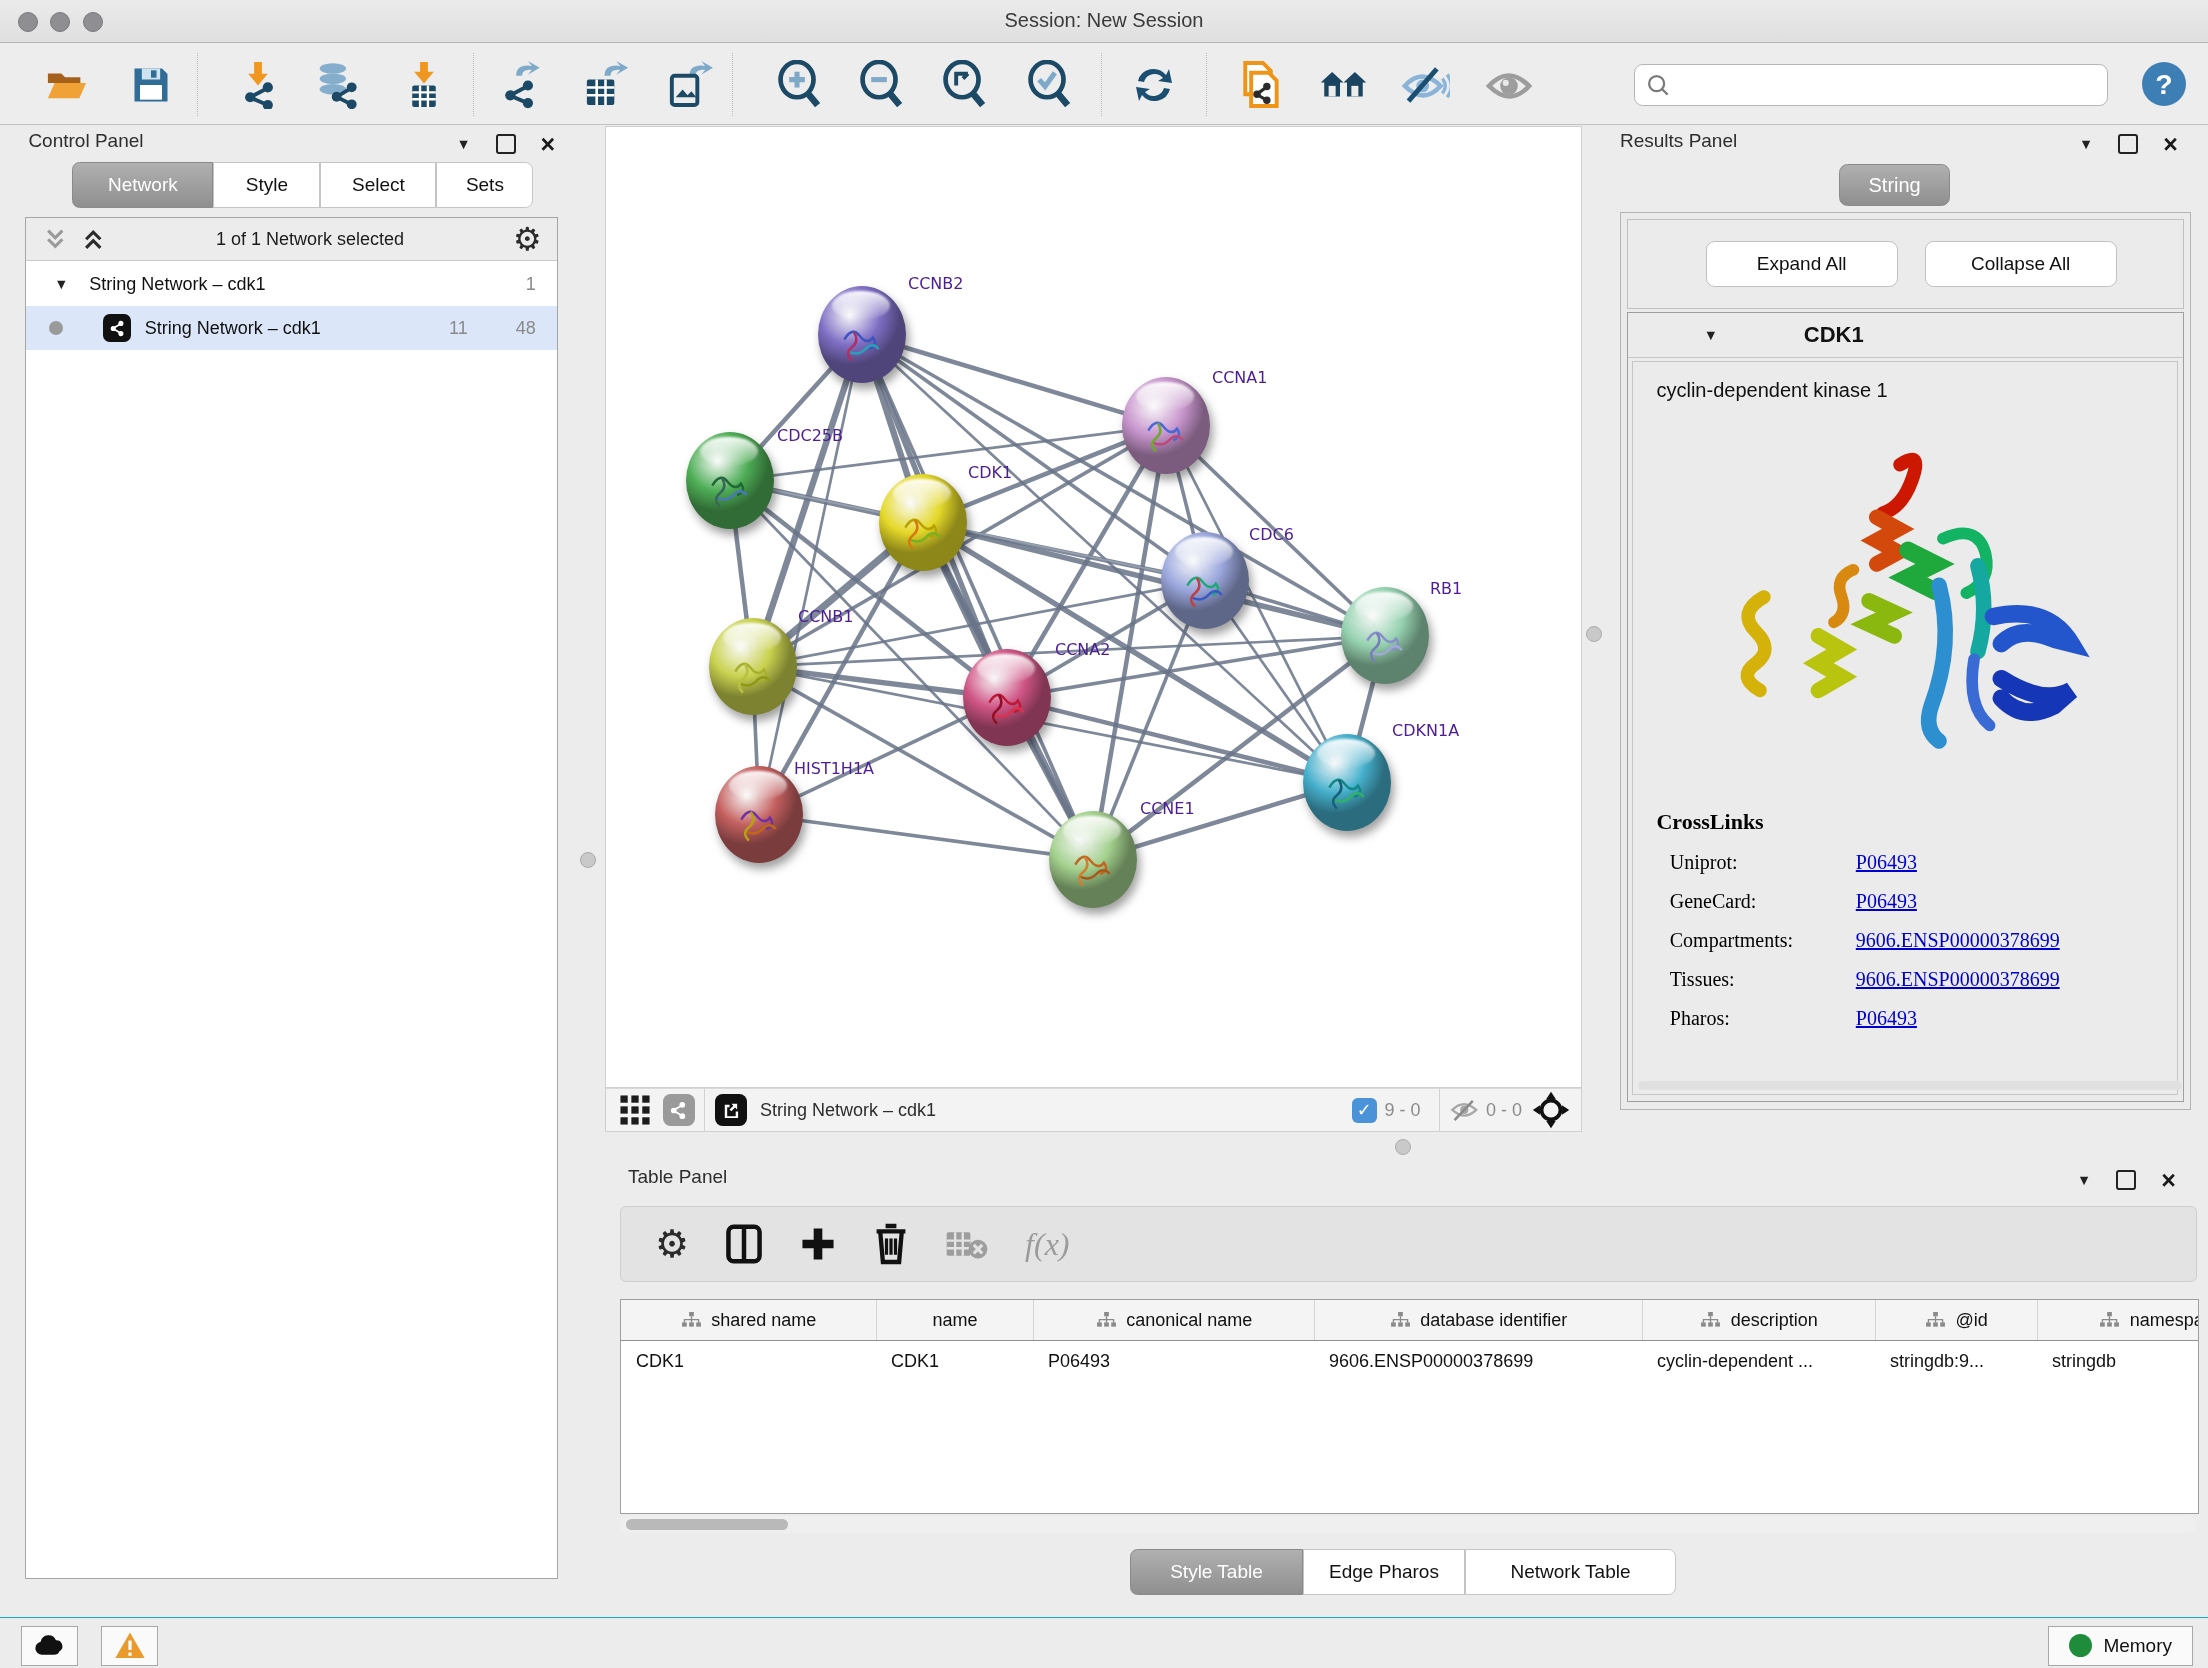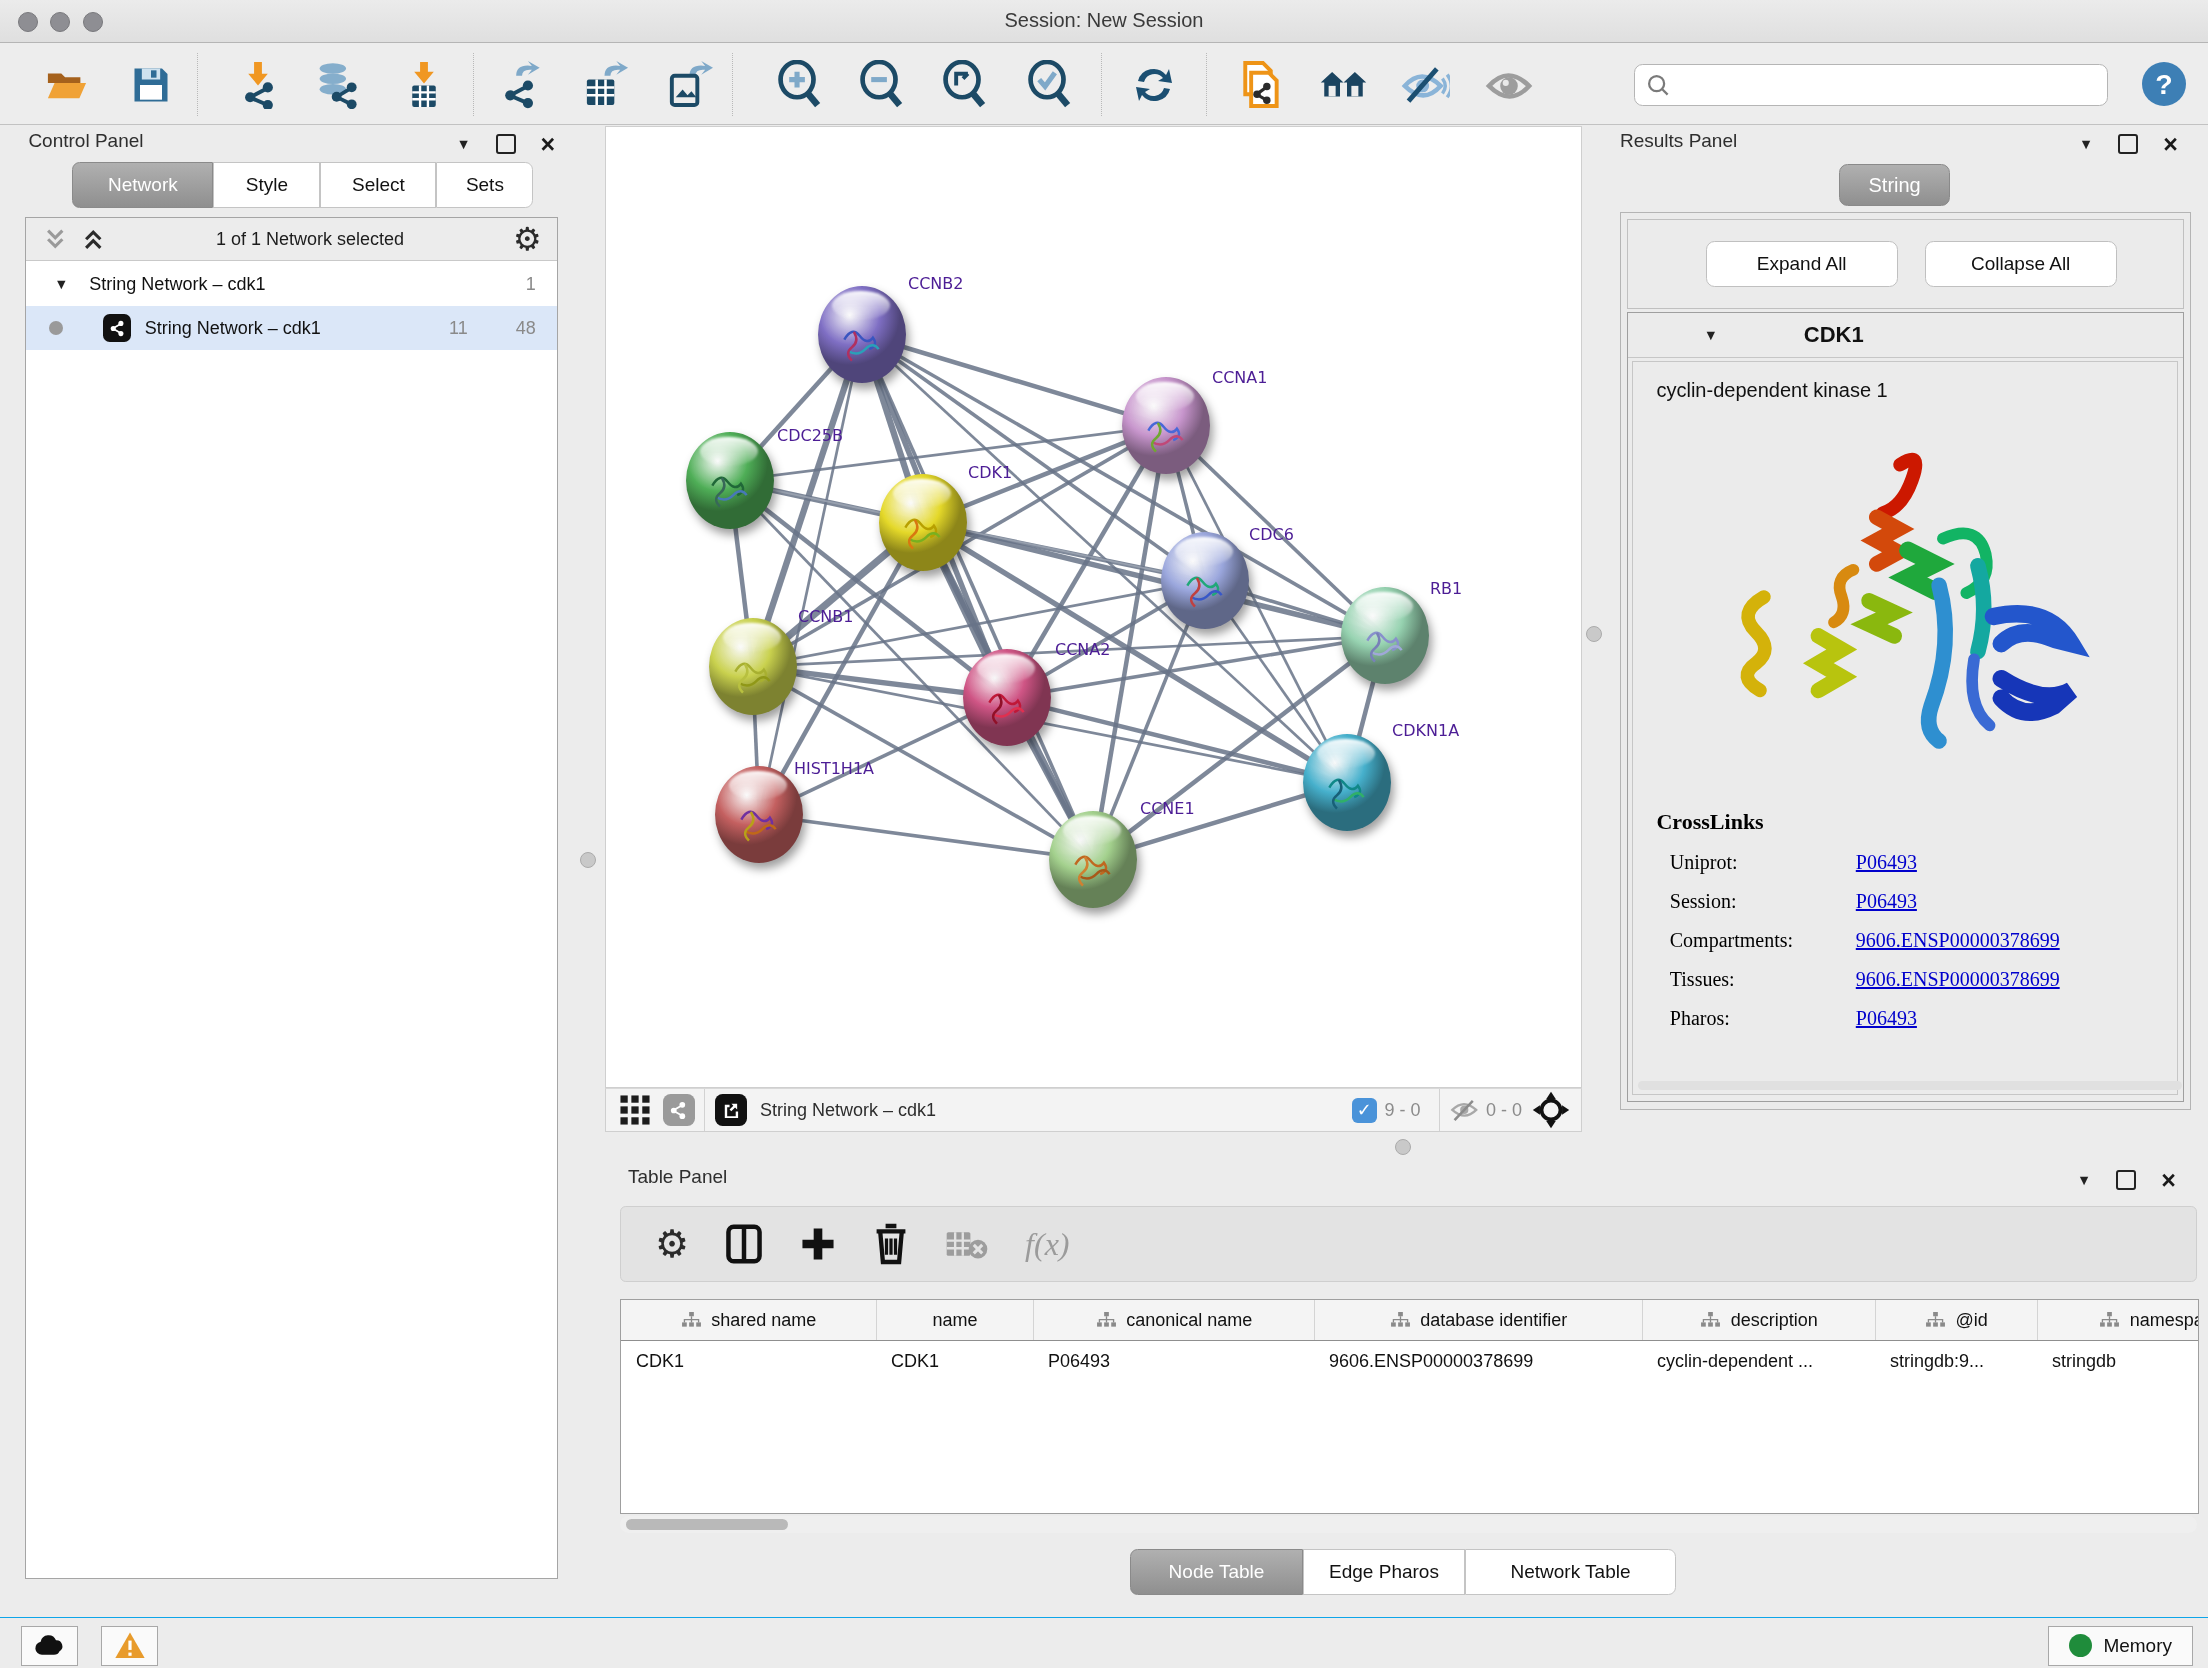--- a/index.html
+++ b/index.html
@@ -604,21 +604,21 @@
             </g>
           </svg>
           <div id="crosslinks">
             <div id="cl-head">CrossLinks</div>
 
           <div class="cl-row">
                 <span class="cl-label">Uniprot:</span>
                 <span class="cl-link">P06493</span>
               </div>
               <div class="cl-row">
-                <span class="cl-label">Session:</span>
+                <span class="cl-label">GeneCard:</span>
                 <span class="cl-link">P06493</span>
               </div>
               <div class="cl-row">
                 <span class="cl-label">Compartments:</span>
                 <span class="cl-link">9606.ENSP00000378699</span>
               </div>
               <div class="cl-row">
                 <span class="cl-label">Tissues:</span>
                 <span class="cl-link">9606.ENSP00000378699</span>
               </div>
@@ -751,21 +751,21 @@
           <div class="td" style="width: 328px;">9606.ENSP00000378699</div>
           <div class="td" style="width: 233px;">cyclin-dependent ...</div>
           <div class="td" style="width: 162px;">stringdb:9...</div>
           <div class="td" style="width: 247px;">stringdb</div>
         </div>
     </div>
     <div id="tp-hscroll">
         <div id="tp-thumb"></div>
       </div>
     <div id="tp-tabs" class="tabrow" style="position:absolute">
-      <div class="tab first sel" style="width:171px">Node Table</div>
+      <div class="tab first sel" style="width:171px">Style Table</div>
       <div class="tab" style="width:160px">Edge Pharos</div>
       <div class="tab last" style="width:209px">Network Table</div>
     </div>
   </div>
 
   <div id="statusbar">
     <div class="sb-btn" style="left:21px">
       <svg width="32" height="23" viewBox="0 0 24 16">
         <path d="M6,15 a5,5 0 0 1 -1,-9.9 a6,6 0 0 1 11.5,-1 a4.5,4.5 0 0 1 2.5,8.4 q-1,2.5 -4,2.5 Z" fill="#111"></path>
       </svg>

